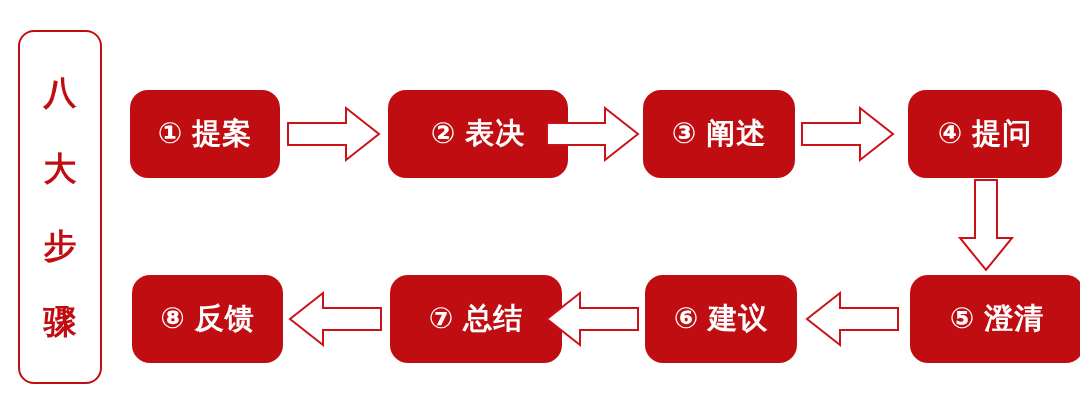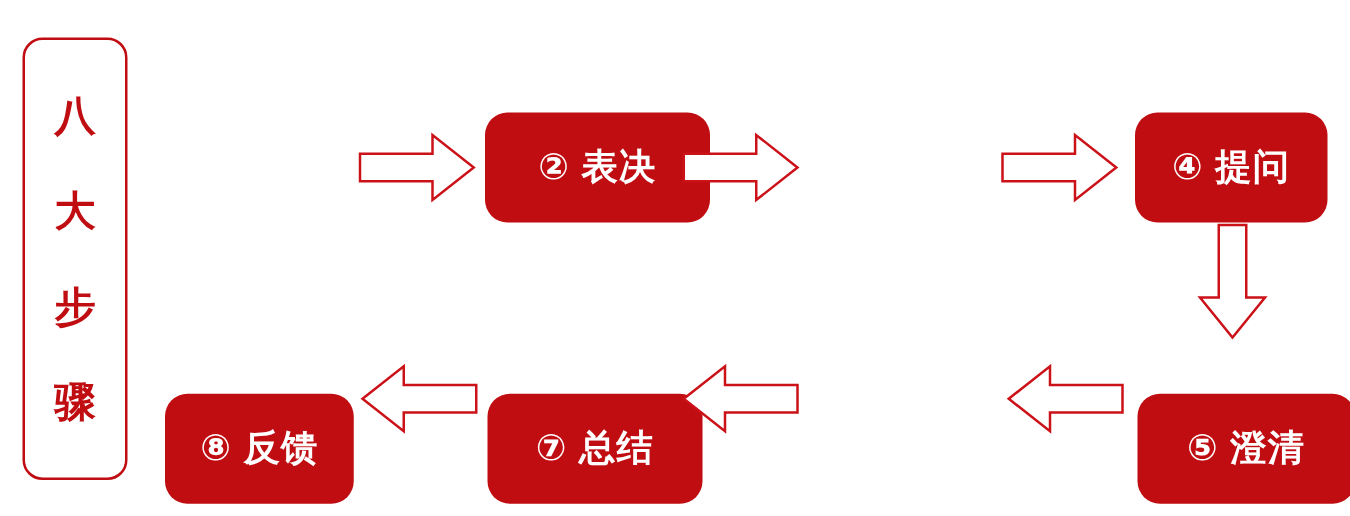--- a/index.html
+++ b/index.html
@@ -47,21 +47,21 @@
     color: var(--white);
     display: flex;
     align-items: center;
     justify-content: center;
     font-size: 29px;
     font-weight: bold;
     letter-spacing: 1px;
     white-space: nowrap;
   }
   .row1 { top: 90px; }
-  .row2 { top: 275px; margin-top: 40px; }
+  .row2 { top: 275px; }
   #step1 { left: 130px; width: 150px; }
   #step2 { left: 388px; width: 180px; }
   #step3 { left: 643px; width: 152px; }
   #step4 { left: 908px; width: 154px; }
   #step5 { left: 910px; width: 174px; }
   #step6 { left: 645px; width: 152px; }
   #step7 { left: 390px; width: 172px; }
   #step8 { left: 132px; width: 151px; }
   
   .arrow { position: absolute; display: block; }
@@ -81,29 +81,38 @@
 
 <div class="canvas">
 
   <div class="side-label">
     <span>八</span>
     <span>大</span>
     <span>步</span>
     <span>骤</span>
   </div>
 
+  <div class="step row1" id="step1">
+    <span>① 提案</span>
+  </div>
   <div class="step row1" id="step2">
     <span>② 表决</span>
+  </div>
+  <div class="step row1" id="step3">
+    <span>③ 阐述</span>
   </div>
   <div class="step row1" id="step4">
     <span>④ 提问</span>
   </div>
 
   <div class="step row2" id="step5">
     <span>⑤ 澄清</span>
+  </div>
+  <div class="step row2" id="step6">
+    <span>⑥ 建议</span>
   </div>
   <div class="step row2" id="step7">
     <span>⑦ 总结</span>
   </div>
   <div class="step row2" id="step8">
     <span>⑧ 反馈</span>
   </div>
 
   <svg class="arrow arrow-h" id="arrow-1-2" viewBox="0 0 96 60">
     <polygon points="2,19 60,19 60,4 93,30 60,56 60,41 2,41"></polygon>

